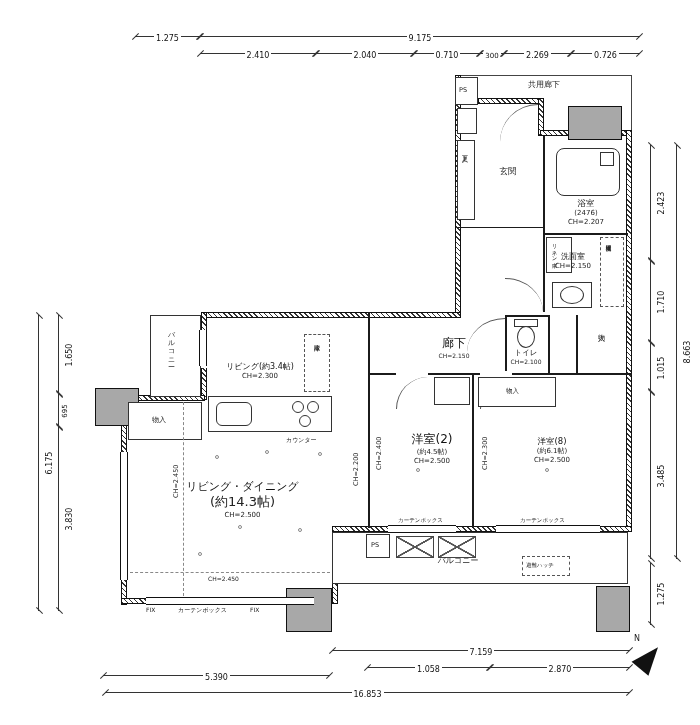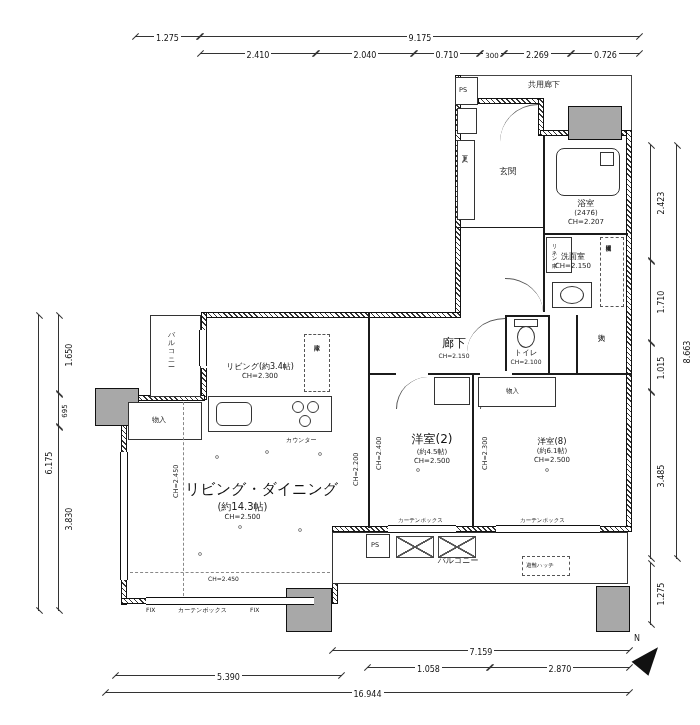--- a/index.html
+++ b/index.html
@@ -19,21 +19,21 @@
     linear-gradient(to bottom right,transparent 47%,#555 48%,#555 52%,transparent 53%)}
   .col{position:absolute;background:#a8a8a8;border:1px solid #111}
   .win{position:absolute;background:#fff;border-top:1px solid #111;border-bottom:1px solid #111}
   .winv{position:absolute;background:#fff;border-left:1px solid #111;border-right:1px solid #111}
   .arc{position:absolute}
   .dot{position:absolute;width:4px;height:4px;border:1px solid #888;border-radius:50%;background:#fff}
   .dashv{position:absolute;border-left:1px dashed #888}
   .dashh{position:absolute;border-top:1px dashed #888}
   
   .rlabel{position:absolute;text-align:center;line-height:1.3}
-  .rname{font-size:15px;white-space:nowrap}
+  .rname{font-size:11px;white-space:nowrap}
   .rsub{font-size:7px;white-space:nowrap;color:#222}
   .tiny{position:absolute;font-size:6.5px;white-space:nowrap;color:#222}
   .vtext{position:absolute;writing-mode:vertical-rl;text-orientation:upright;font-size:7px;letter-spacing:1px;color:#222}
   .vnote{position:absolute;font-size:6.5px;white-space:nowrap;transform:rotate(-90deg);transform-origin:left top;color:#222}
   
   .dimseg{position:absolute;height:13px;border-bottom:1px solid #333;text-align:center}
   .dimseg::before,.dimseg::after{content:"";position:absolute;bottom:-4.5px;width:1px;height:9px;background:#333;transform:rotate(45deg)}
   .dimseg::before{left:0}
   .dimseg::after{right:0}
   .dimtext{position:relative;top:2px;font-size:8px;background:#fff;padding:0 2px}
@@ -85,22 +85,22 @@
 <div class="dimsegv" style="left:650px;top:563px;height:62px">
     <span class="dimtextv">1.275</span>
   </div>
 <div class="dimsegv" style="left:676px;top:145px;height:414px">
     <span class="dimtextv">8.663</span>
   </div>
 
 <div class="dimseg" style="left:332px;top:638px;width:298px"><span class="dimtext">7.159</span></div>
 <div class="dimseg" style="left:367px;top:655px;width:123px"><span class="dimtext">1.058</span></div>
 <div class="dimseg" style="left:490px;top:655px;width:140px"><span class="dimtext">2.870</span></div>
-<div class="dimseg" style="left:115px;top:663px;width:227px"><span class="dimtext">5.390</span></div>
-<div class="dimseg" style="left:105px;top:680px;width:525px"><span class="dimtext">16.944</span></div>
+<div class="dimseg" style="left:103px;top:663px;width:227px"><span class="dimtext">5.390</span></div>
+<div class="dimseg" style="left:105px;top:680px;width:525px"><span class="dimtext">16.853</span></div>
 
 <div class="thin" style="left:455px;top:75px;width:177px;height:1px"></div>
 <div class="thin" style="left:631px;top:75px;width:1px;height:58px"></div>
 <div class="hwall" style="left:455px;top:75px;width:6px;height:240px"></div>
 <div class="hwall" style="left:478px;top:98px;width:64px;height:6px"></div>
 <div class="hwall" style="left:538px;top:98px;width:6px;height:38px"></div>
 <div class="hwall" style="left:540px;top:130px;width:92px;height:6px"></div>
 <div class="hwall" style="left:626px;top:130px;width:6px;height:402px"></div>
 <div class="hwall" style="left:205px;top:312px;width:256px;height:6px"></div>
 <div class="hwall" style="left:201px;top:312px;width:6px;height:88px"></div>
@@ -198,21 +198,21 @@
 <div class="box" style="left:216px;top:402px;width:36px;height:24px;border-radius:6px"></div>
 <div class="box circ" style="left:292px;top:401px;width:12px;height:12px"></div>
 <div class="box circ" style="left:307px;top:401px;width:12px;height:12px"></div>
 <div class="box circ" style="left:299px;top:415px;width:12px;height:12px"></div>
 <span class="tiny" style="left:286px;top:436px;font-size:6px">カウンター</span>
 <div class="dashedbox" style="left:304px;top:334px;width:26px;height:58px"></div>
 <span class="vtext" style="left:312px;top:340px;font-size:6px;letter-spacing:0">冷蔵庫</span>
 
 <div class="rlabel" style="left:185px;top:480px;width:115px">
   <div class="rname">リビング・ダイニング</div>
-  <div class="rsub" style="font-size:10px">(約14.3帖)</div>
+  <div class="rsub" style="font-size:13px">(約14.3帖)</div>
   <div class="rsub">CH=2.500</div>
 </div>
 <div class="box" style="left:128px;top:402px;width:74px;height:38px"></div>
 <span class="tiny" style="left:152px;top:415px;font-size:7px">物入</span>
 <div class="dashv" style="left:183px;top:402px;height:194px"></div>
 <span class="vnote" style="left:172px;top:498px">CH=2.450</span>
 <div class="dashh" style="left:130px;top:572px;width:200px"></div>
 <span class="tiny" style="left:208px;top:575px;font-size:6px">CH=2.450</span>
 <span class="tiny" style="left:146px;top:606px;font-size:6px">FIX</span>
 <span class="tiny" style="left:178px;top:606px;font-size:6px">カーテンボックス</span>

